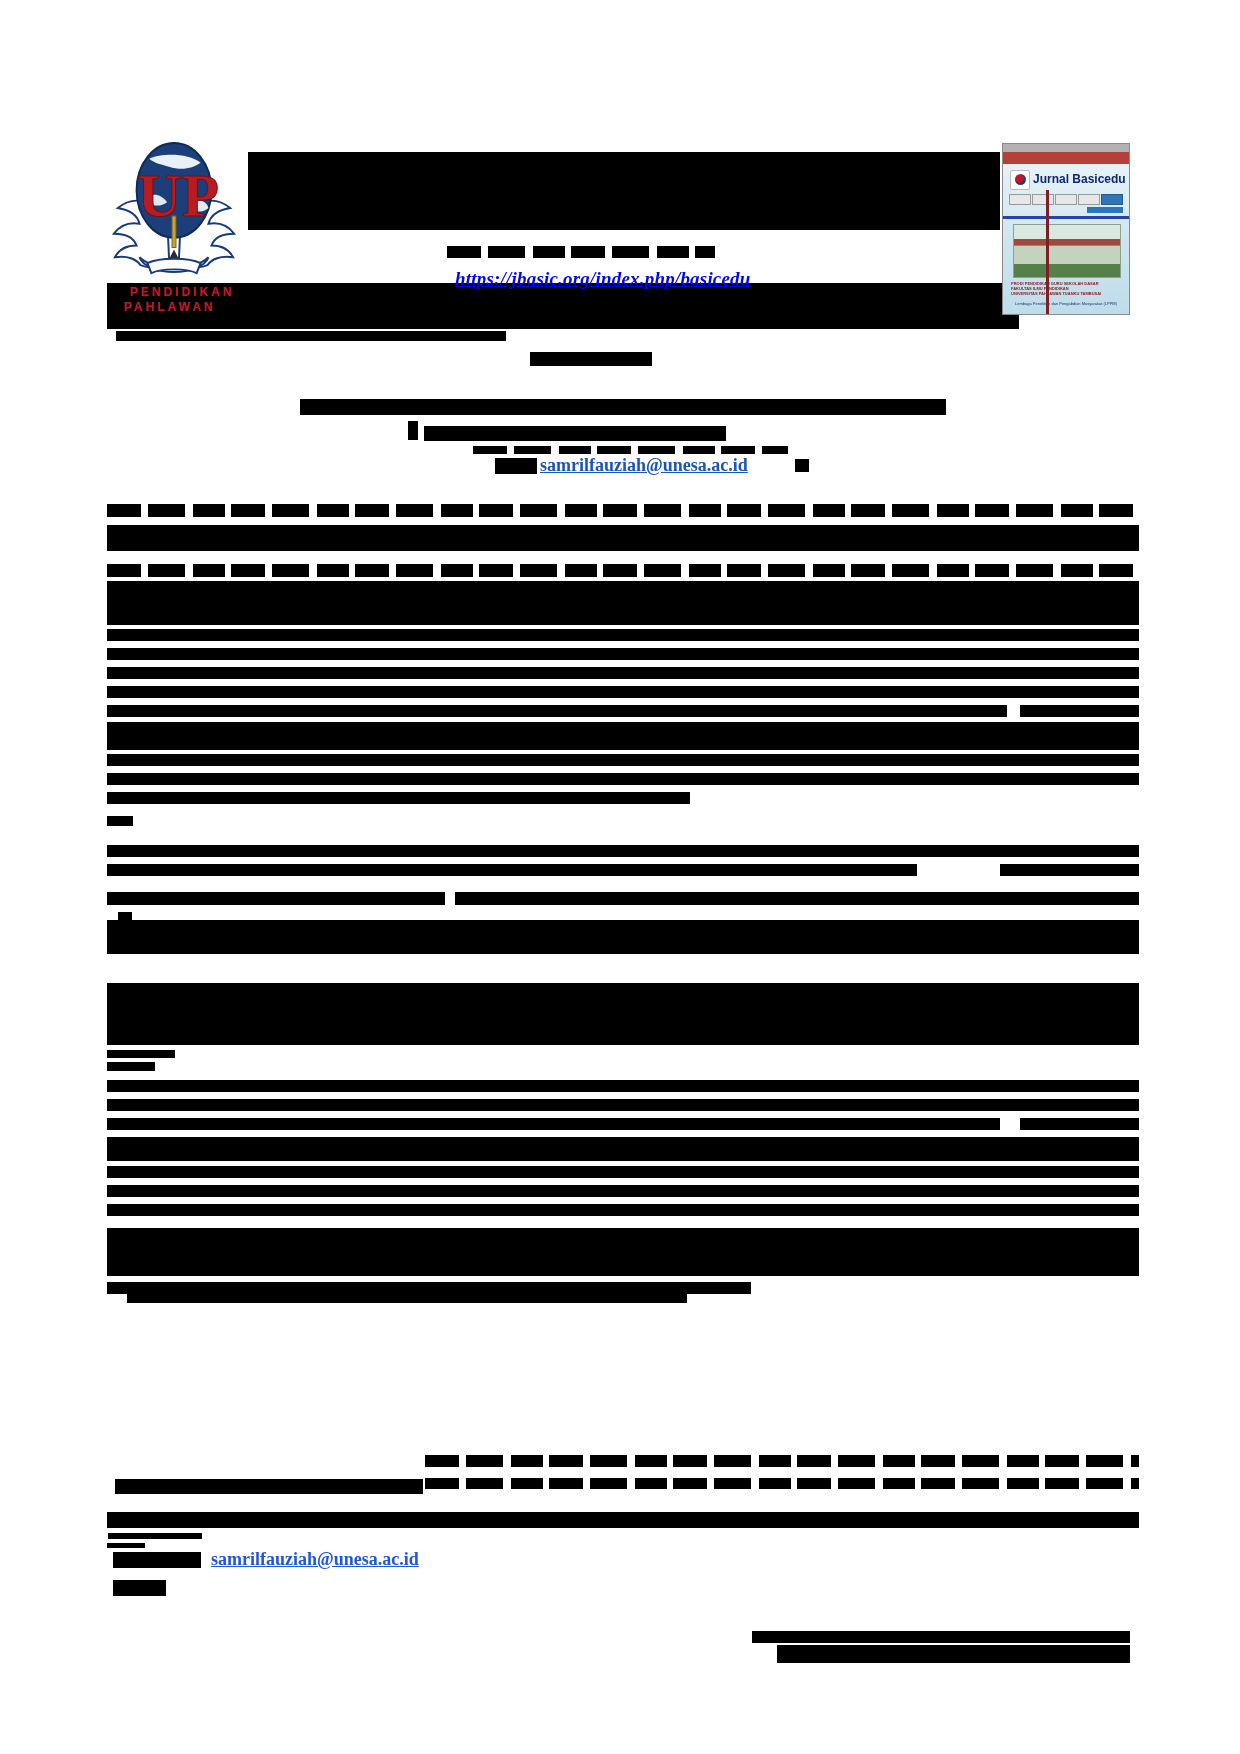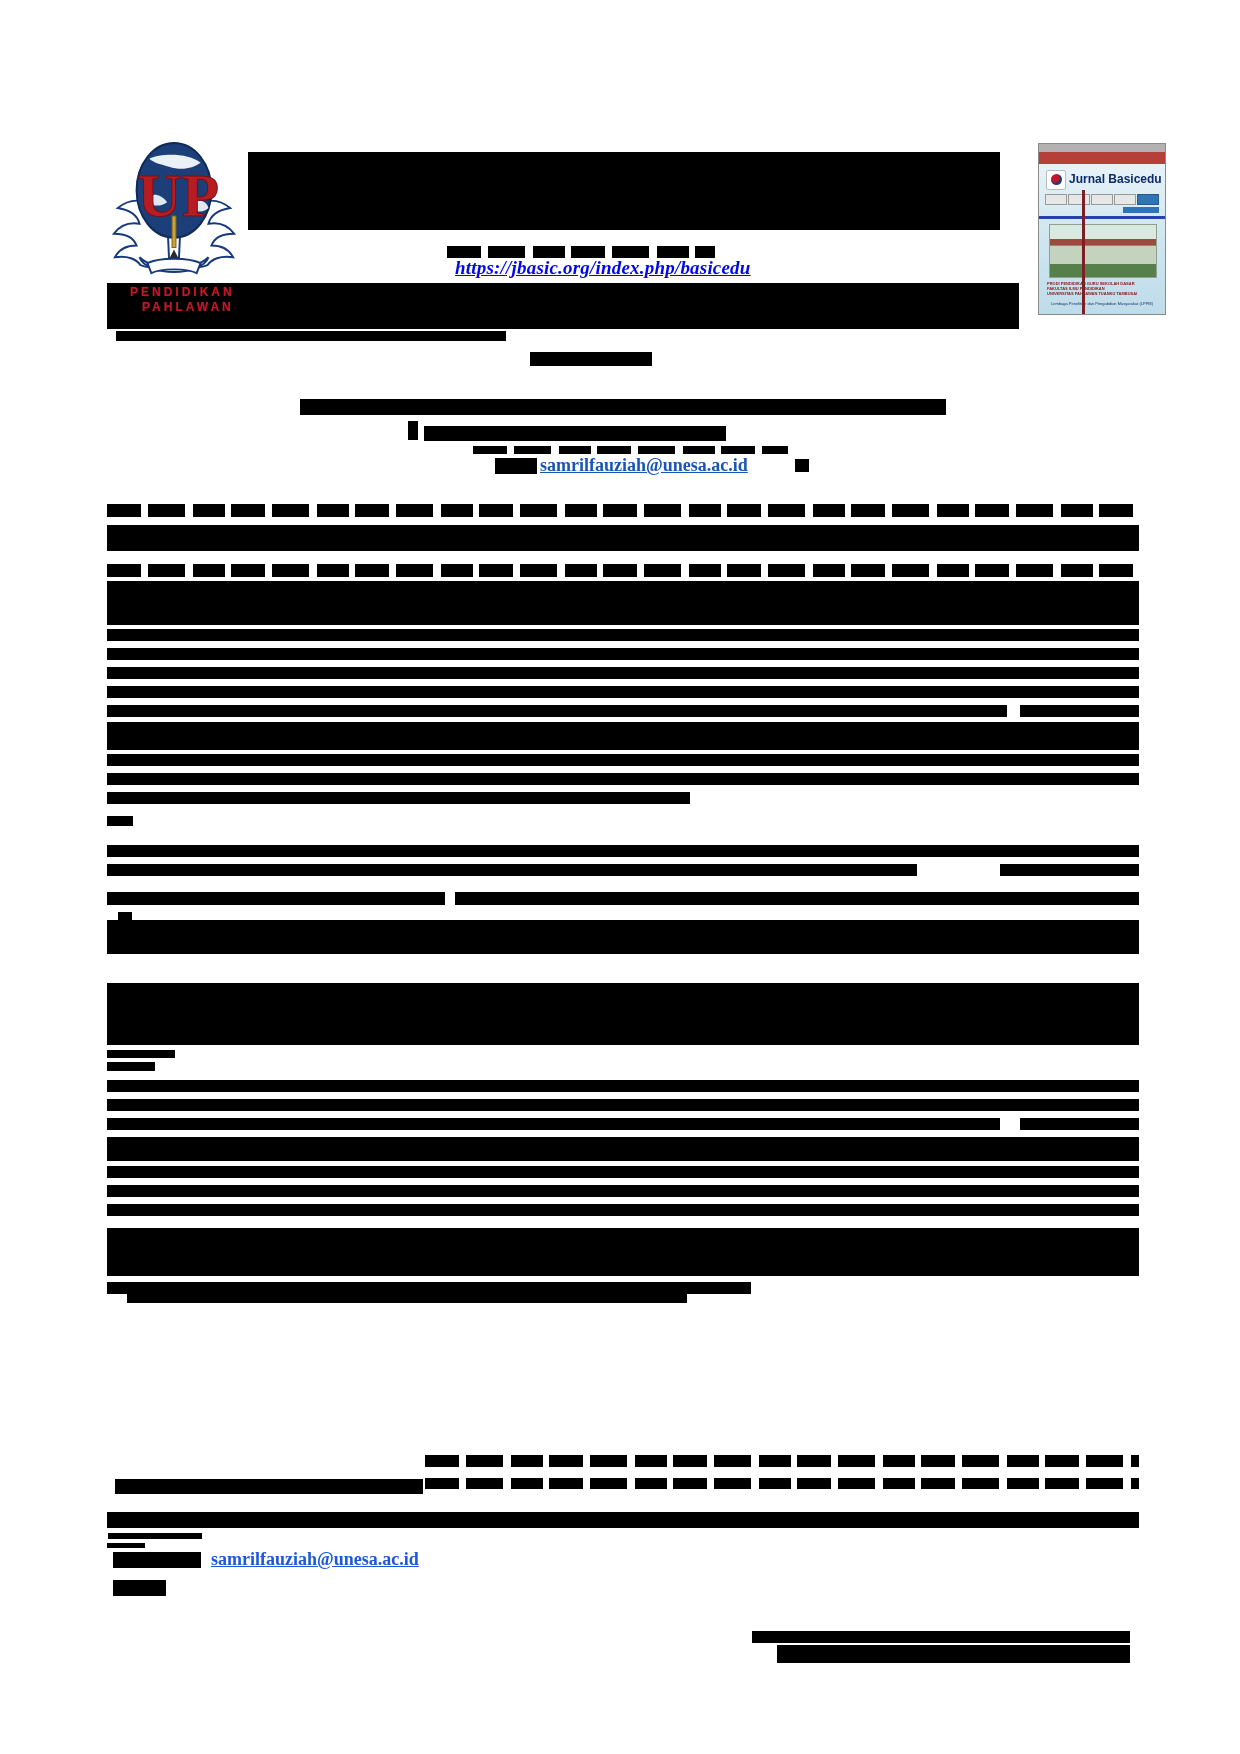--- a/index.html
+++ b/index.html
@@ -13,21 +13,21 @@
   .url-link{font-size:19px;font-weight:bold;font-style:italic;color:#0008e8;letter-spacing:.2px;}
   .email-link{font-size:18px;font-weight:bold;color:#1757b8;}
   .email-link2{font-size:18px;font-weight:bold;color:#1d58d8;}
   
   .logo-caption{position:absolute;color:#c0182a;font-family:"Liberation Sans",sans-serif;
     font-weight:bold;letter-spacing:3px;font-size:12px;line-height:13px;z-index:5;
     text-shadow:0 0 1px #7a0d14;}
   
   .cover{position:absolute;left:1002px;top:143px;width:126px;height:170px;
     border:1px solid #8a8a8a;background:linear-gradient(180deg,#eef6fa 0%,#cfe6f0 55%,#bfdcea 100%);
-    font-family:"Liberation Sans",sans-serif;overflow:hidden;margin-left:36px;}
+    font-family:"Liberation Sans",sans-serif;overflow:hidden;}
   .cover .graybar{position:absolute;left:0;top:0;width:100%;height:8px;background:#b3b1b1;}
   .cover .redbar{position:absolute;left:0;top:8px;width:100%;height:12px;background:#b5403a;}
   .cover .mini-logo{position:absolute;left:7px;top:26px;width:18px;height:18px;background:#fff;
     border:1px solid #bbb;border-radius:2px;}
   .cover .mini-logo span{display:block;margin:3px auto 0;width:11px;height:11px;border-radius:50%;
     background:radial-gradient(circle at 40% 40%,#c0182a 0 45%,#1c3f7a 46% 100%);}
   .cover .cv-title{position:absolute;left:30px;top:28px;font-size:12px;font-weight:bold;color:#0d2a6e;}
   .cover .inforow{position:absolute;left:6px;top:50px;width:114px;height:11px;display:flex;gap:1px;}
   .cover .inforow .cell{flex:1;border:1px solid #9a9a9a;background:#e7e7e7;font-size:3px;color:#444;overflow:hidden;}
   .cover .inforow .cell.blue{background:#2f74b5;border-color:#245a8d;}
@@ -126,23 +126,23 @@
 
     <text x="28" y="78" font-family="Liberation Serif, serif" font-size="62" font-weight="bold" fill="#b51d22" stroke="#7a0d14" stroke-width="1">UP</text>
 
     <rect x="63" y="78" width="4" height="32" fill="#caa43a" stroke="#7c6116" stroke-width="1"></rect>
     <path d="M65,112 L60,122 L70,122 Z" fill="#2b2b2b"></path>
 
     <path d="M38,126 C50,120 80,120 92,126 L88,136 C78,131 52,131 42,136 Z" fill="#ffffff" stroke="#173a7d" stroke-width="2"></path>
   </svg>
 
   <div class="logo-caption" style="left:130px;top:286px;">PENDIDIKAN</div>
-  <div class="logo-caption" style="left:142px;top:301px;">PAHLAWAN</div>
+  <div class="logo-caption" style="left:124px;top:301px;">PAHLAWAN</div>
 
-  <a class="link url-link" style="left:455px;top:257px;" href="#">https://jbasic.org/index.php/basicedu</a>
+  <a class="link url-link" style="left:455px;top:268px;" href="#">https://jbasic.org/index.php/basicedu</a>
 
   <a class="link email-link" style="left:540px;top:455px;" href="#">samrilfauziah@unesa.ac.id</a>
 
   <a class="link email-link2" style="left:211px;top:1549px;" href="#">samrilfauziah@unesa.ac.id</a>
 
   <div class="cover">
     <div class="graybar"></div>
     <div class="redbar"></div>
     <div class="mini-logo">
         <span></span>

